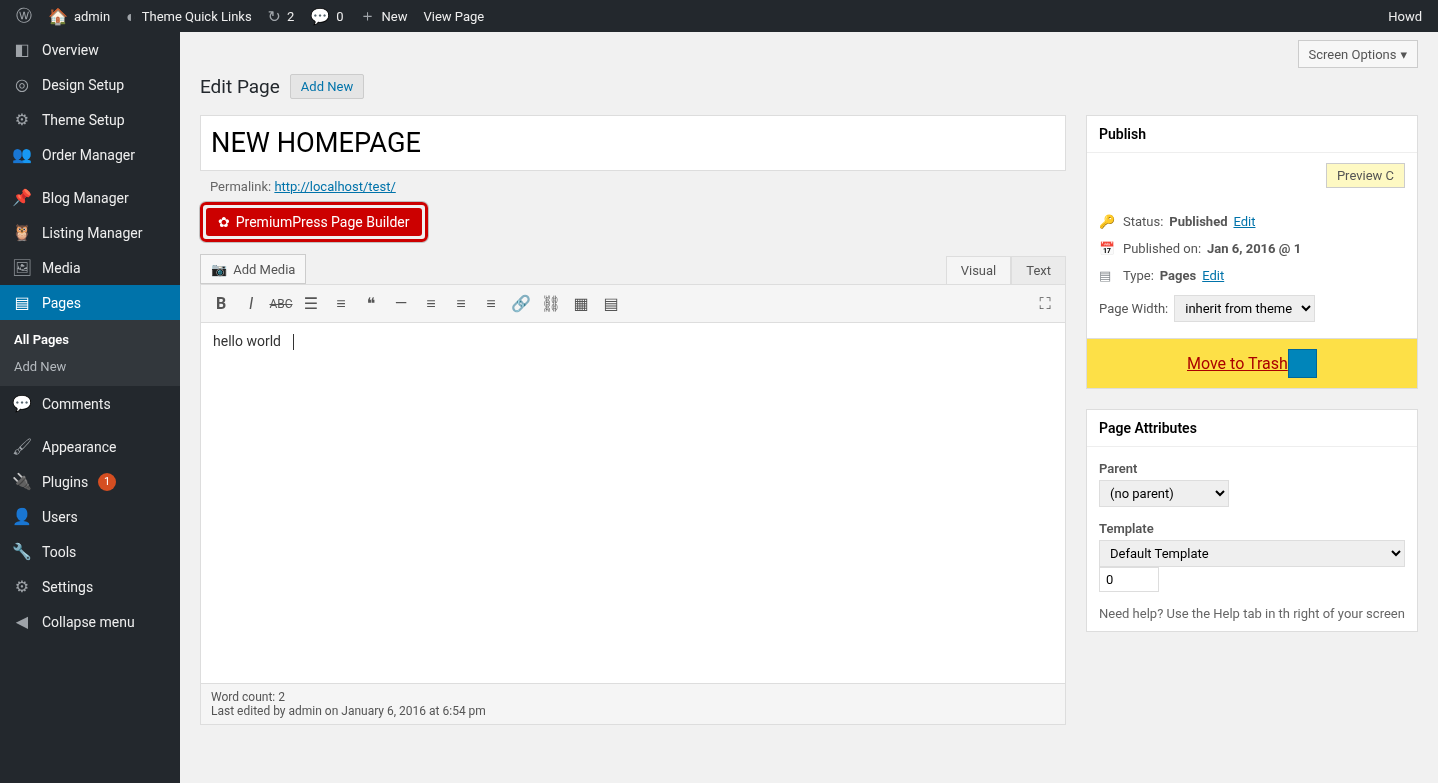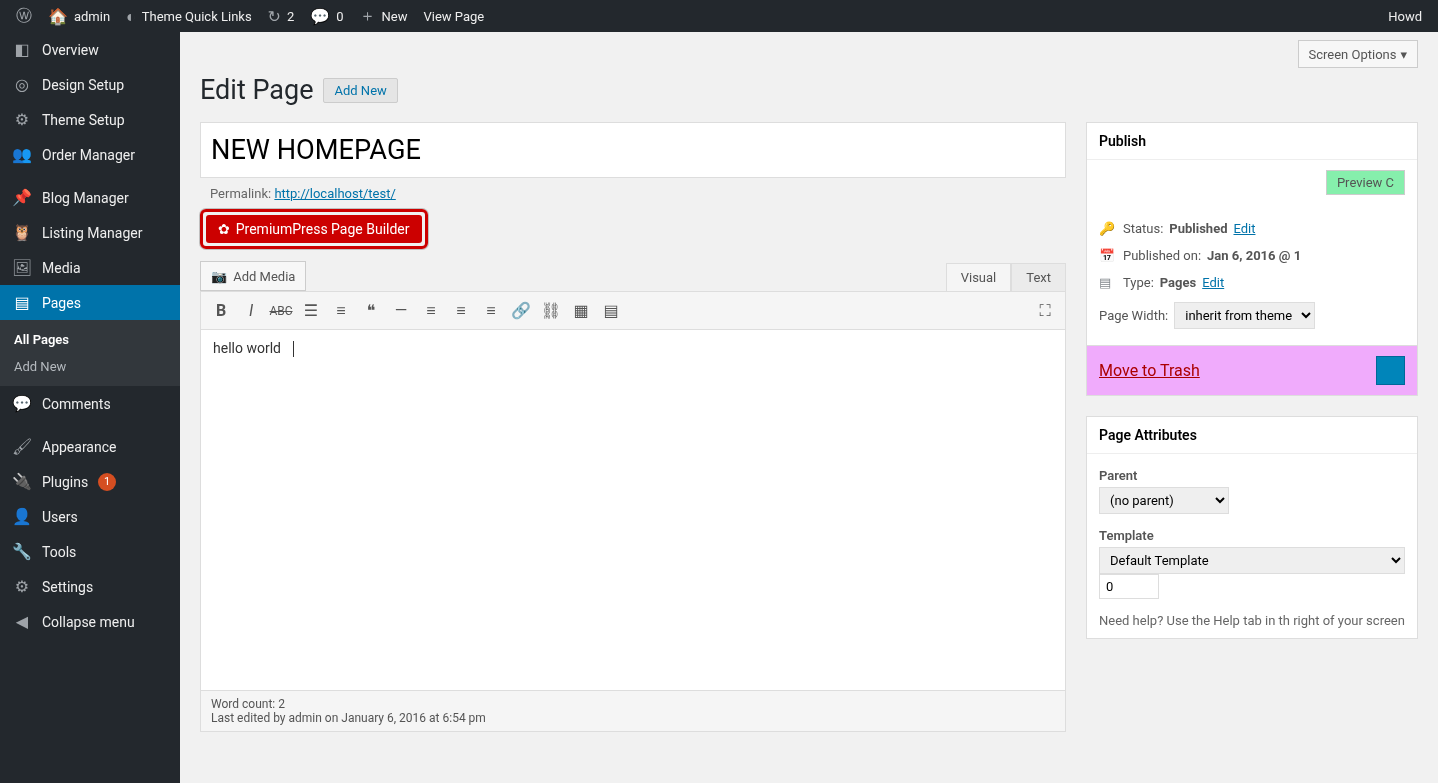--- a/index.html
+++ b/index.html
@@ -24,21 +24,21 @@
 .sidebar .submenu .sub-item.active { color:#fff; font-weight:600; }
 .sidebar .gap { height:8px; }
 .plugin-badge { background:#d54e21; color:#fff; border-radius:10px; width:18px; height:18px; display:inline-flex; align-items:center; justify-content:center; font-size:11px; }
 
 
 .main { position:absolute; top:32px; left:180px; right:0; bottom:0; overflow:auto; padding:0 20px 20px 20px; }
 .screen-options-row { display:flex; justify-content:flex-end; padding-top:8px; }
 .screen-options-btn { background:#f7f7f7; border:1px solid #ccc; padding:3px 10px; font-size:13px; color:#555; height:28px; display:flex; align-items:center; gap:4px; cursor:pointer; }
 
 .heading-row { display:flex; align-items:center; gap:10px; margin:6px 0 16px 0; }
-.heading-row h1 { font-size:27px; font-weight:400; color:#23282d; }
+.heading-row h1 { font-size:19px; font-weight:400; color:#23282d; }
 .add-new-btn { background:#e5e5e5; border:1px solid #ccc; color:#0073aa; padding:4px 10px; font-size:13px; cursor:pointer; border-radius:2px; }
 
 .content-cols { display:flex; gap:20px; align-items:flex-start; }
 .content-left { flex:1; min-width:0; }
 .content-right { width:332px; flex-shrink:0; }
 
 .title-input { width:100%; padding:3px 10px; font-size:1.7em; height:56px; border:1px solid #ddd; background:#fff; outline:none; }
 .permalink-row { font-size:13px; color:#666; padding:8px 10px 6px 10px; }
 .permalink-row a { color:#0073aa; text-decoration:underline; }
 
@@ -59,25 +59,25 @@
 .cursor-caret { display:inline-block; width:1px; height:16px; background:#333; vertical-align:middle; margin-left:12px; }
 .editor-footer { border-top:1px solid #ddd; background:#f5f5f5; padding:6px 10px; font-size:12px; color:#555; display:flex; justify-content:space-between;flex-direction:column; }
 
 .panel { background:#fff; border:1px solid #ddd; margin-bottom:20px; }
 .panel h2 { font-size:14px; font-weight:600; padding:10px 12px; border-bottom:1px solid #eee; }
 .panel .body { padding:10px 12px; font-size:13px; color:#555; }
 .panel .row { padding:6px 0; display:flex; align-items:center; gap:6px; }
 .panel .row .ic { color:#82878c; width:18px; }
 .panel a { color:#0073aa; text-decoration:underline; cursor:pointer; }
 .panel select, .panel input[type=text] { border:1px solid #ddd; padding:4px 6px; font-size:13px; }
-.panel .footer { border-top:1px solid #ddd; padding:10px 12px; background:#f0abfc; display:flex; justify-content:space-between; align-items:center; }
+.panel .footer { border-top:1px solid #ddd; padding:10px 12px; background:#fde047; display:flex; justify-content:center; align-items:center; }
 .panel .footer a.trash { color:#a00; text-decoration:underline; }
 .panel .footer .update-btn { background:#0085ba; color:#fff; border:1px solid #006799; padding:6px 12px; font-size:13px; cursor:pointer; }
 .preview-row { display:flex; justify-content:flex-end; padding:10px 12px; }
-.preview-btn { background:#86efac; border:1px solid #ccc; padding:4px 10px; font-size:13px; color:#555; cursor:pointer; }
+.preview-btn { background:#fef9c3; border:1px solid #ccc; padding:4px 10px; font-size:13px; color:#555; cursor:pointer; }
 
 .page-access { background:#fff; border:1px solid #ddd; margin-top:20px; }
 .page-access h2 { font-size:14px; font-weight:600; padding:12px 14px; }
 </style>
 </head>
 <body>
 
 <div class="admin-bar">
   <div class="admin-bar-left">
     <div>

